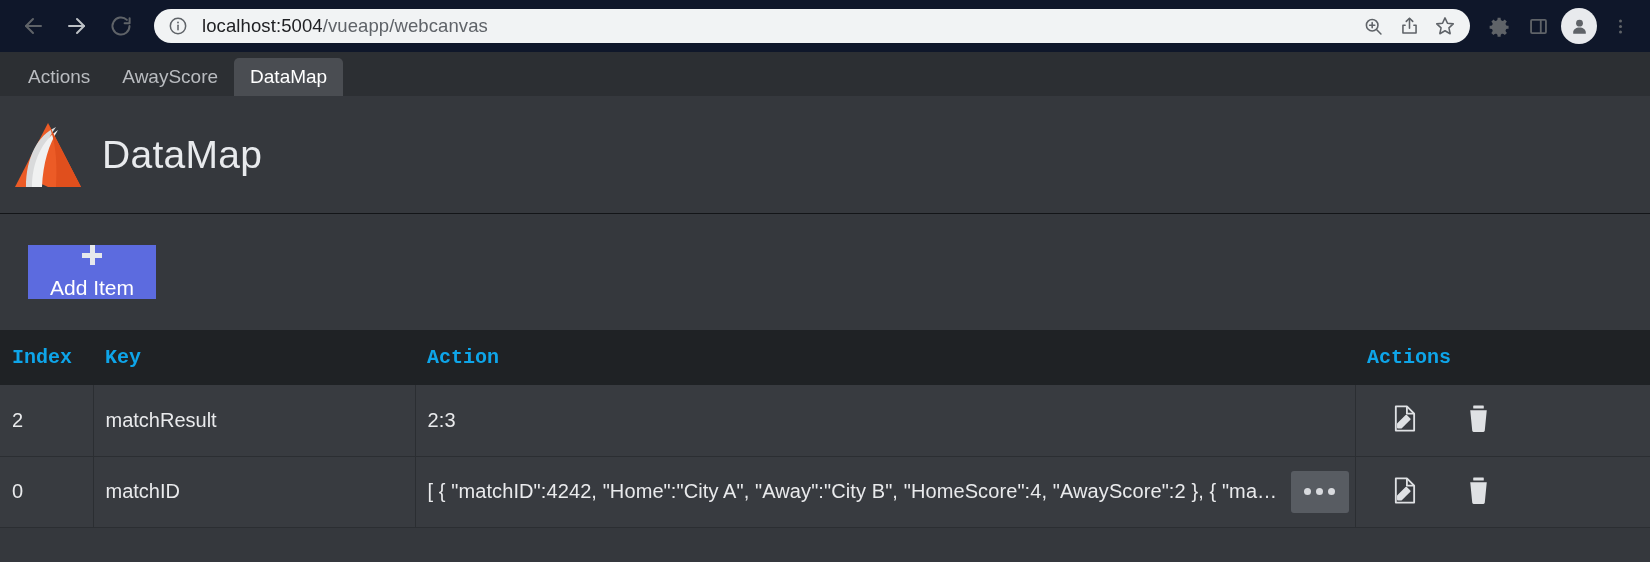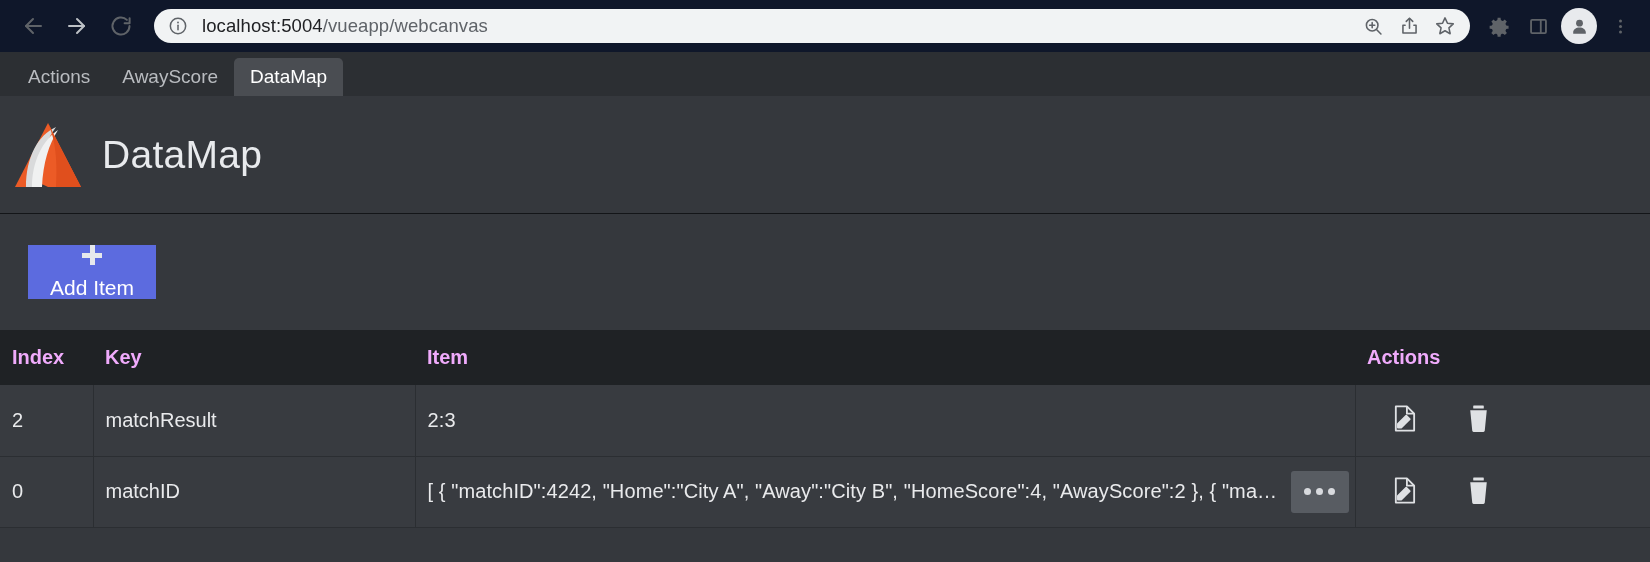--- a/index.html
+++ b/index.html
@@ -158,27 +158,28 @@
 
   
   .table-wrap { flex: 1 1 auto; overflow: hidden; }
   table.datamap {
     width: 100%;
     border-collapse: collapse;
     table-layout: fixed;
   }
   table.datamap th {
     background: #1f2225;
-    color: #f0abfc;
+    color: #0ea5e9;
     font-size: 20px;
     font-weight: bold;
     text-align: left;
     height: 55px;
     padding: 0 0 0 12px;
     vertical-align: middle;
+    font-family: Liberation Mono, monospace;
   }
   table.datamap td {
     background: #383b40;
     color: #e9eaec;
     font-size: 20px;
     height: 71px;
     padding: 0 0 0 12px;
     vertical-align: middle;
     border-bottom: 1px solid #2b2e32;
     border-right: 1px solid #2b2e32;
@@ -365,21 +366,21 @@
       <span>Add Item</span>
     </button>
   </div>
 
   <div class="table-wrap">
     <table class="datamap">
       <thead>
         <tr>
           <th class="col-index">Index</th>
           <th class="col-key">Key</th>
-          <th class="col-value">Item</th>
+          <th class="col-value">Action</th>
           <th class="col-action">Actions</th>
         </tr>
       </thead>
       <tbody>
 
         <tr>
           <td class="col-index">2</td>
           <td class="col-key">matchResult</td>
           <td class="col-value">
             <div class="value-cell-inner">

